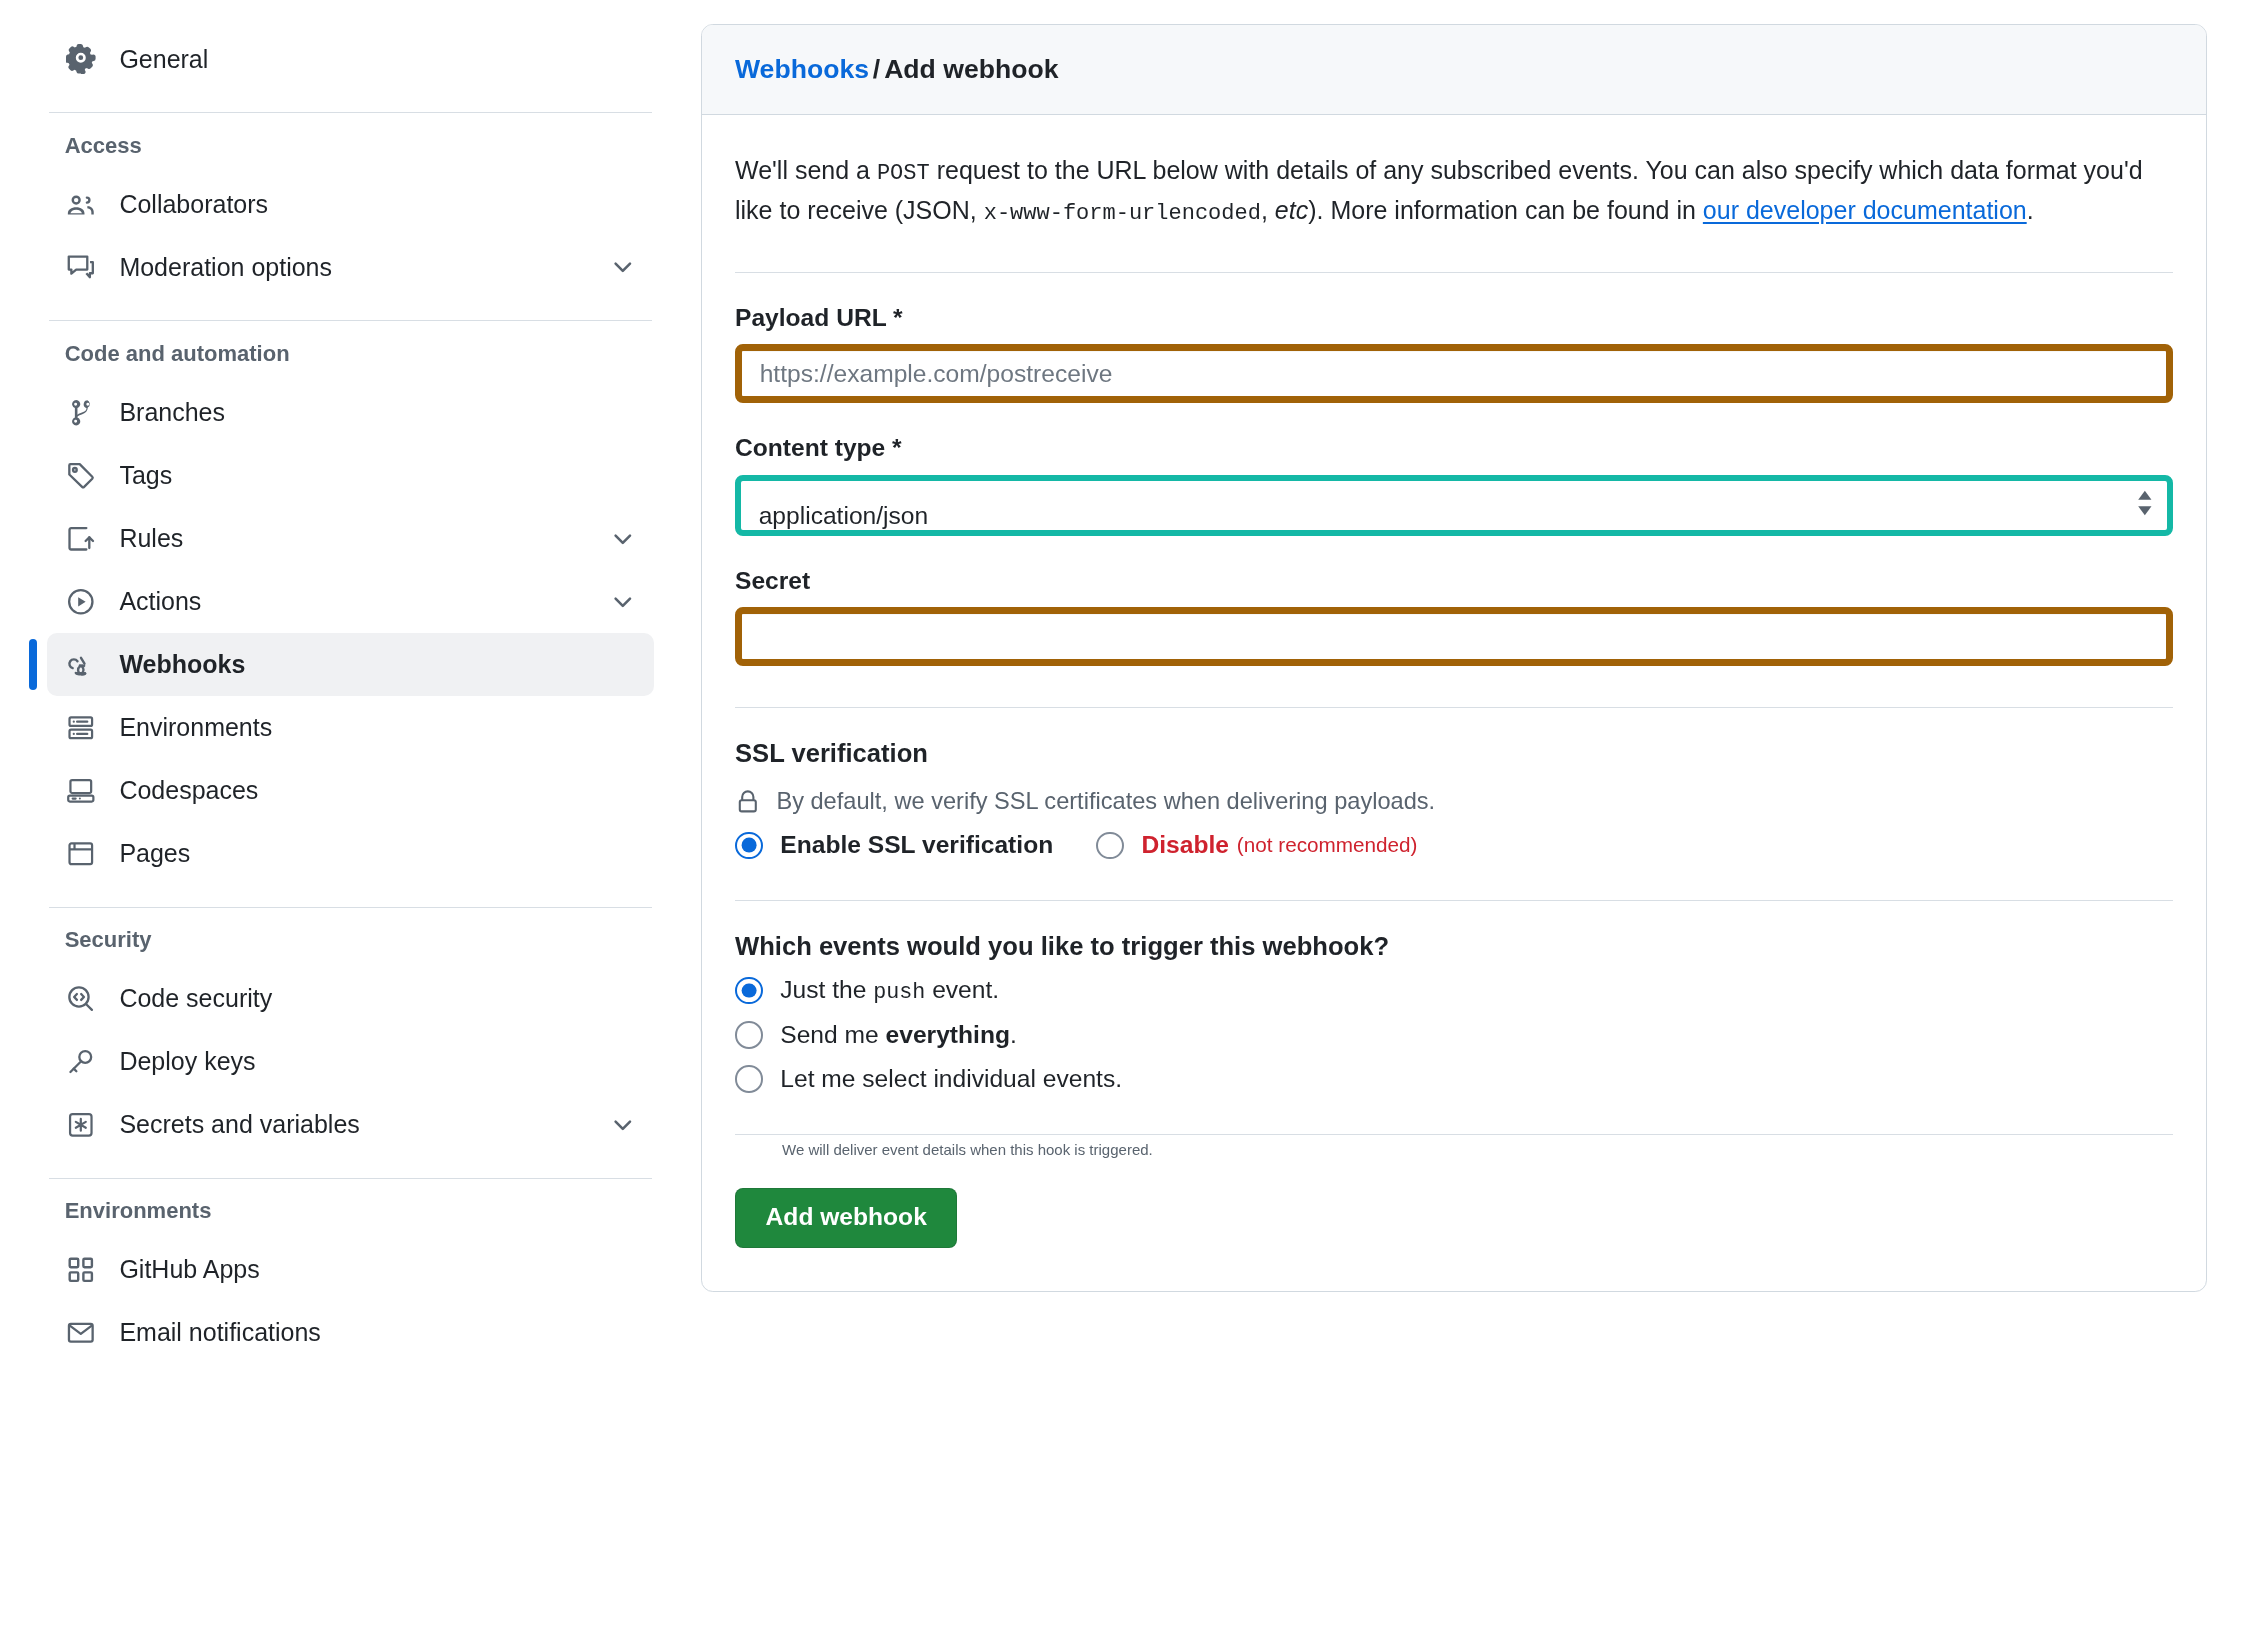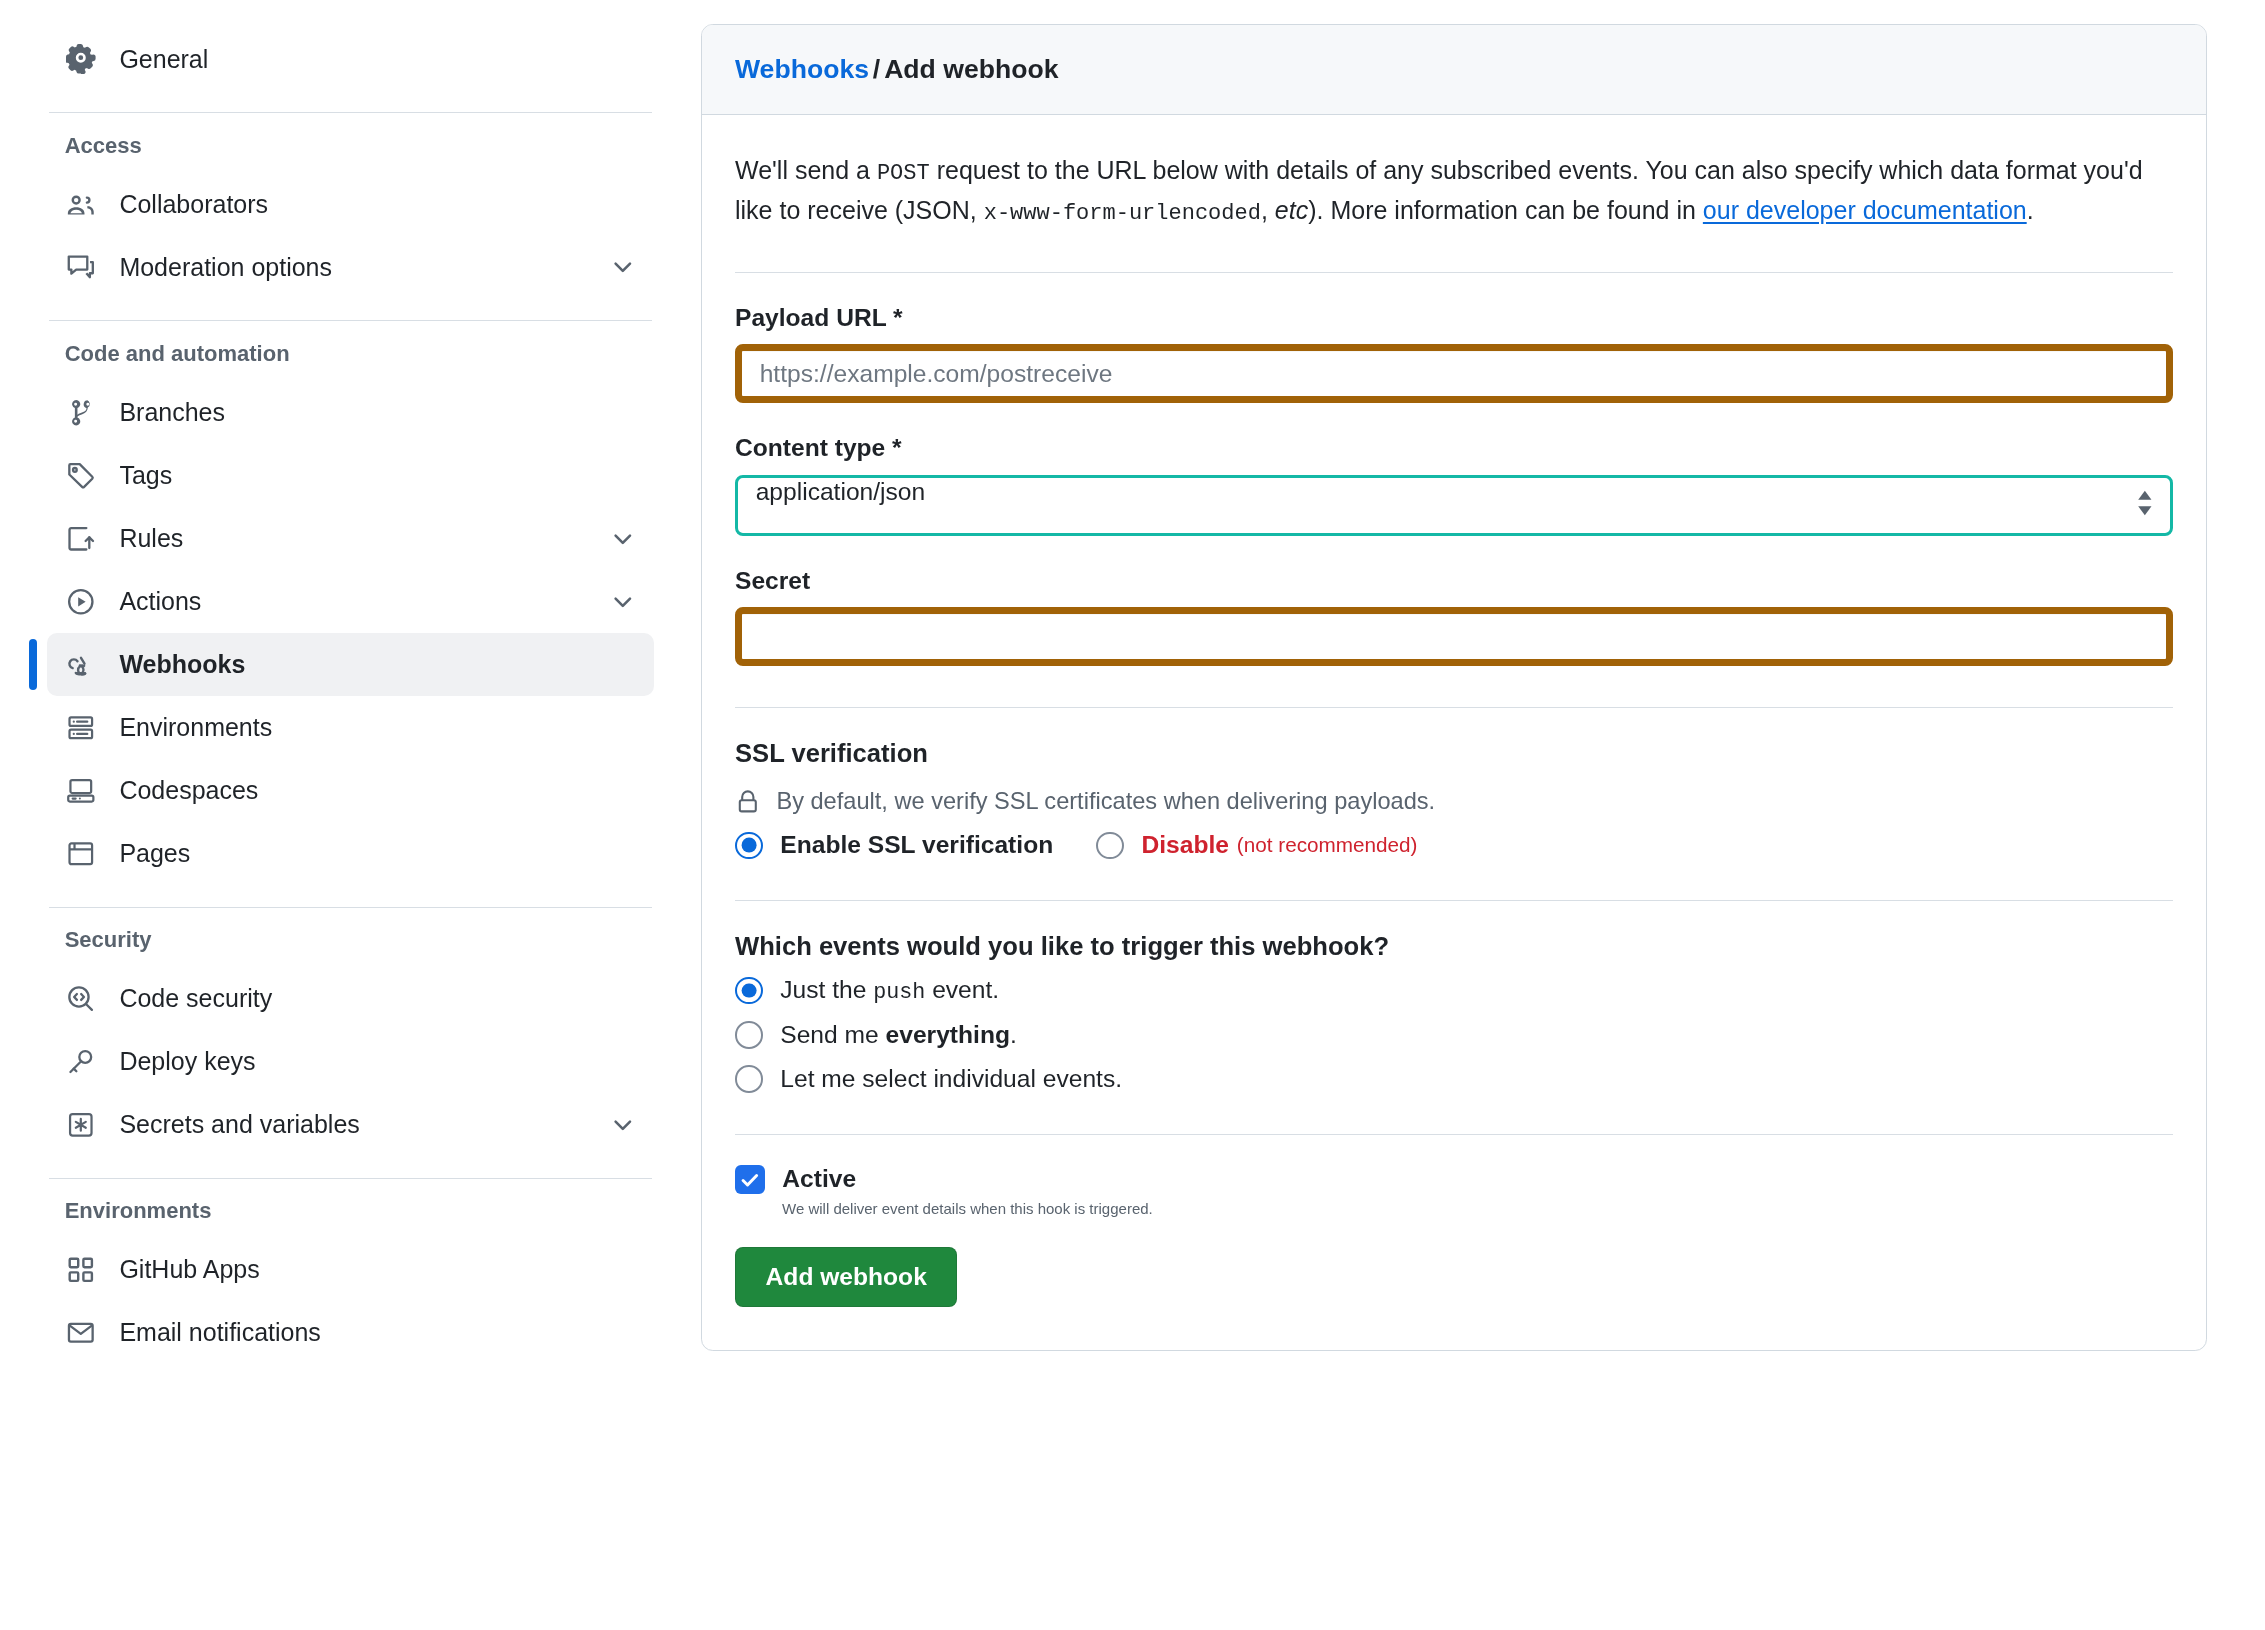--- a/index.html
+++ b/index.html
@@ -161,29 +161,29 @@
     font-family: "Liberation Sans", sans-serif;
     outline: none;
     box-shadow: inset 0 1px 0 rgba(208,215,222,0.2);
   }
   .input::placeholder { color: #6e7781; }
 
   .select-wrap { position: relative; }
   .select {
     width: 100%;
     height: 61px;
-    border: 3px solid #14b8a6;
+    border: 6px solid #14b8a6;
     border-radius: 7.9px;
     background: #ffffff;
     padding: 0 59px 0 17.7px;
     font-size: 24.6px;
     color: #1f2328;
     font-family: "Liberation Sans", sans-serif;
     display: flex;
-    align-items: flex-start;
+    align-items: flex-end;
     cursor: pointer;
   }
   .select-arrows {
     position: absolute;
     right: 19.7px; top: 50%;
     transform: translateY(-50%);
     color: #59636e;
     pointer-events: none;
   }
 
@@ -559,28 +559,20 @@
 
           <div class="radio-row">
             <span class="radio"></span>
             <span class="radio-label">Let me select individual events.</span>
           </div>
         </div>
 
         <div class="hr"></div>
 
         
-        <div class="checkbox-row">
-          <span class="checkbox">
-            <svg width="21.7" height="21.7" viewBox="0 0 16 16" fill="none" stroke="#ffffff" stroke-width="2.2" stroke-linecap="round" stroke-linejoin="round" aria-hidden="true">
-              <path d="M3 8.5 L6.3 11.8 L13 4.8"></path>
-            </svg>
-          </span>
-          <span class="checkbox-label">Active</span>
-        </div>
         <div class="checkbox-help">We will deliver event details when this hook is triggered.</div>
 
         <button class="btn-primary">Add webhook</button>
 
       </div>
     </section>
   </main>
 </div>
 
 

